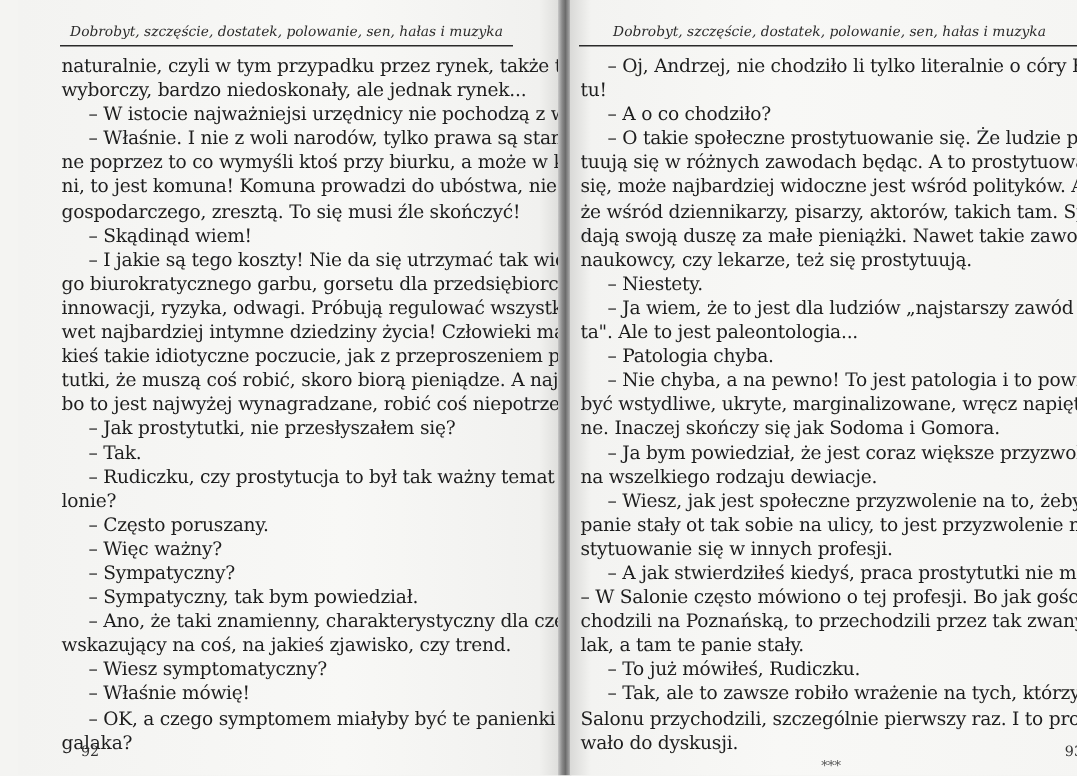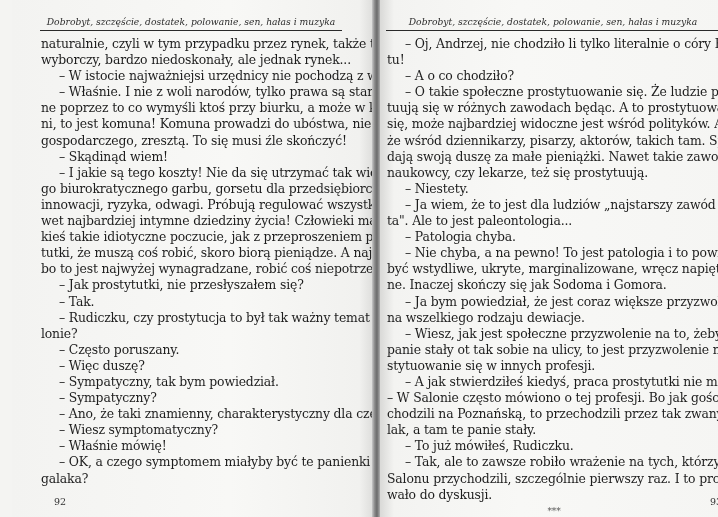--- a/index.html
+++ b/index.html
@@ -68,24 +68,25 @@
         <span class="ln">innowacji, ryzyka, odwagi. Próbują regulować wszystkie, na-</span>
         <span class="ln">wet najbardziej intymne dziedziny życia! Człowieki mają ja-</span>
         <span class="ln">kieś takie idiotyczne poczucie, jak z przeproszeniem prosty-</span>
         <span class="ln">tutki, że muszą coś robić, skoro biorą pieniądze. A najlepiej,</span>
         <span class="ln">bo to jest najwyżej wynagradzane, robić coś niepotrzebnego.</span>
         <span class="ln ind end">– Jak prostytutki, nie przesłyszałem się?</span>
         <span class="ln ind end">– Tak.</span>
         <span class="ln ind">– Rudiczku, czy prostytucja to był tak ważny temat w Sa-</span>
         <span class="ln end">lonie?</span>
         <span class="ln ind end">– Często poruszany.</span>
-        <span class="ln ind end">– Więc duszę?</span>
+        <span class="ln ind end">– Więc ważny?</span>
+        <span class="ln ind end">– Sympatyczny?</span>
         <span class="ln ind end">– Sympatyczny, tak bym powiedział.</span>
-        <span class="ln ind end">– Sympatyczny?</span>
         <span class="ln ind">– Ano, że taki znamienny, charakterystyczny dla czegoś,</span>
+        <span class="ln end">wskazujący na coś, na jakieś zjawisko, czy trend.</span>
         <span class="ln ind end">– Wiesz symptomatyczny?</span>
         <span class="ln ind end">– Właśnie mówię!</span>
         <span class="ln ind">– OK, a czego symptomem miałyby być te panienki z Pi-</span>
         <span class="ln end">galaka?</span>
       </div>
     <div class="page-num">92</div>
   </div>
   <div class="spine"></div>
   <div class="page right">
     <div class="running-head">Dobrobyt, szczęście, dostatek, polowanie, sen, hałas i muzyka</div>

